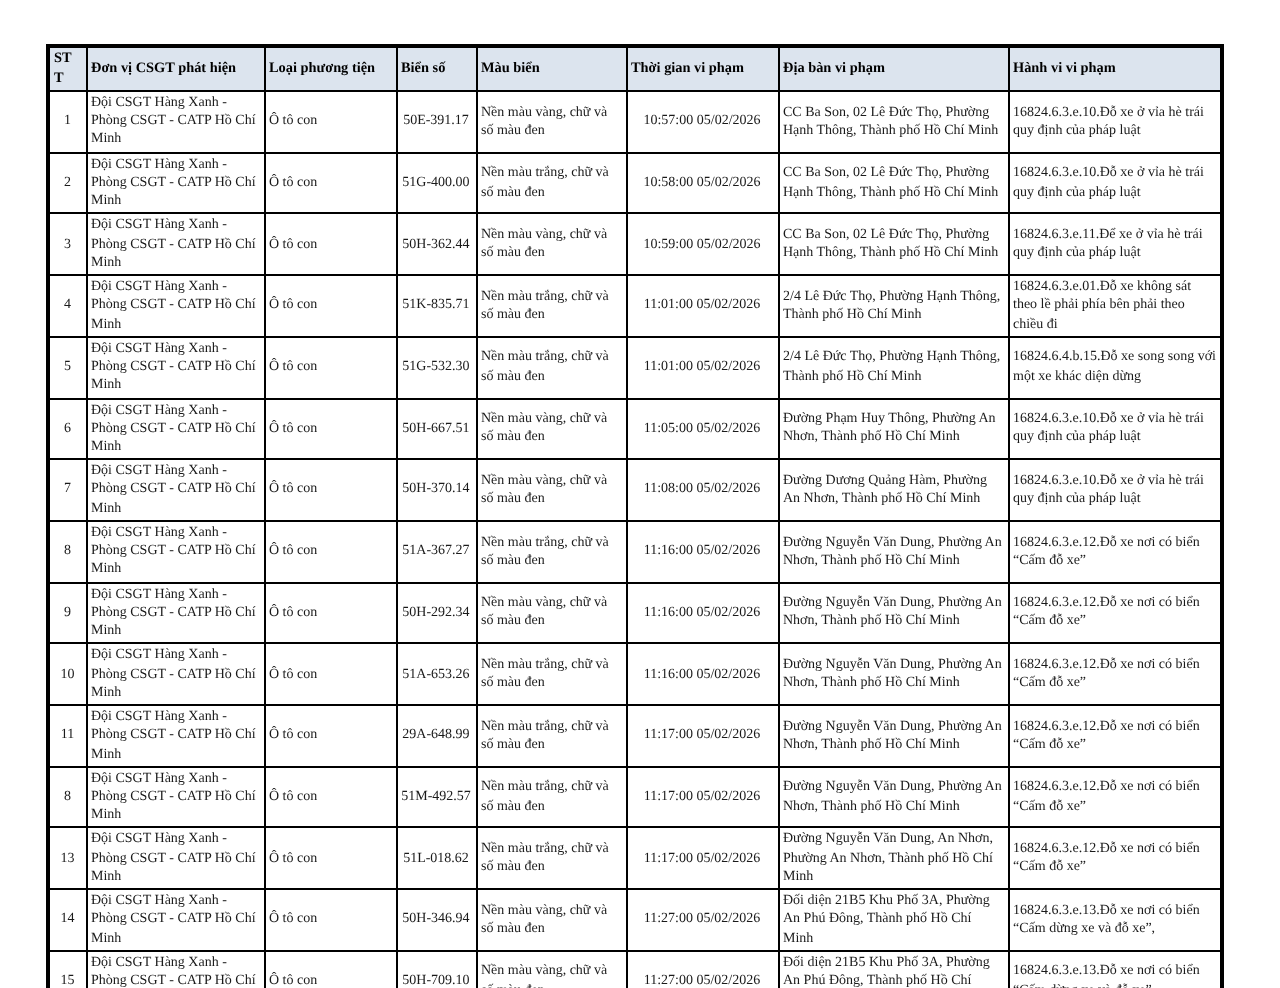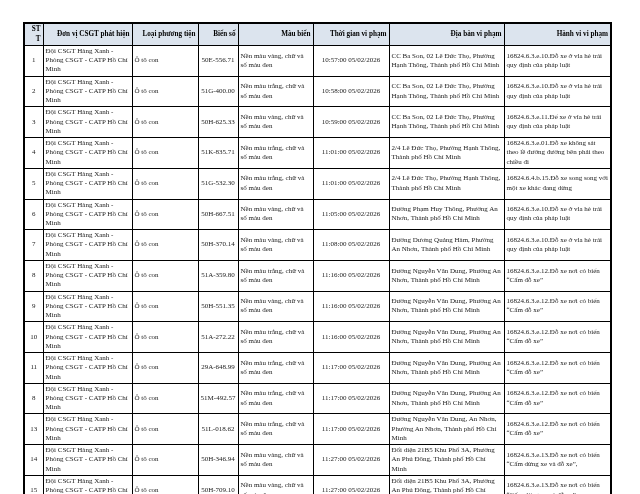--- a/index.html
+++ b/index.html
@@ -29,21 +29,21 @@
     color: #1a1a1a;
     vertical-align: middle;
     padding: 1px 2px;
     overflow: hidden;
     word-wrap: break-word;
   }
   table.violations thead th {
     background: #dce4ee;
     font-weight: bold;
     color: #000000;
-    text-align: right;
+    text-align: left;
     height: 19px;
     font-size: 7.2px;
   }
   table.violations tbody tr { height: 28px; }
   td.c-center { text-align: center; }
   td.c-left   { text-align: left; }
 </style>
 </head>
 <body>
 
@@ -69,65 +69,65 @@
         <th>Thời gian vi phạm</th>
         <th>Địa bàn vi phạm</th>
         <th>Hành vi vi phạm</th>
       </tr>
     </thead>
     <tbody id="violations-body">
         <tr>
           <td class="c-center">1</td>
           <td class="c-left">Đội CSGT Hàng Xanh - Phòng CSGT - CATP Hồ Chí Minh</td>
           <td class="c-left">Ô tô con</td>
-          <td class="c-center">50E-556.71</td>
+          <td class="c-center">50E-391.17</td>
           <td class="c-left">Nền màu vàng, chữ và số màu đen</td>
           <td class="c-center">10:57:00 05/02/2026</td>
           <td class="c-left">CC Ba Son, 02 Lê Đức Thọ, Phường Hạnh Thông, Thành phố Hồ Chí Minh</td>
           <td class="c-left">16824.6.3.e.10.Đỗ xe ở vỉa hè trái quy định của pháp luật</td>
         </tr>
         <tr>
           <td class="c-center">2</td>
           <td class="c-left">Đội CSGT Hàng Xanh - Phòng CSGT - CATP Hồ Chí Minh</td>
           <td class="c-left">Ô tô con</td>
           <td class="c-center">51G-400.00</td>
           <td class="c-left">Nền màu trắng, chữ và số màu đen</td>
           <td class="c-center">10:58:00 05/02/2026</td>
           <td class="c-left">CC Ba Son, 02 Lê Đức Thọ, Phường Hạnh Thông, Thành phố Hồ Chí Minh</td>
           <td class="c-left">16824.6.3.e.10.Đỗ xe ở vỉa hè trái quy định của pháp luật</td>
         </tr>
         <tr>
           <td class="c-center">3</td>
           <td class="c-left">Đội CSGT Hàng Xanh - Phòng CSGT - CATP Hồ Chí Minh</td>
           <td class="c-left">Ô tô con</td>
-          <td class="c-center">50H-625.33</td>
+          <td class="c-center">50H-362.44</td>
           <td class="c-left">Nền màu vàng, chữ và số màu đen</td>
           <td class="c-center">10:59:00 05/02/2026</td>
           <td class="c-left">CC Ba Son, 02 Lê Đức Thọ, Phường Hạnh Thông, Thành phố Hồ Chí Minh</td>
           <td class="c-left">16824.6.3.e.11.Để xe ở vỉa hè trái quy định của pháp luật</td>
         </tr>
         <tr>
           <td class="c-center">4</td>
           <td class="c-left">Đội CSGT Hàng Xanh - Phòng CSGT - CATP Hồ Chí Minh</td>
           <td class="c-left">Ô tô con</td>
           <td class="c-center">51K-835.71</td>
           <td class="c-left">Nền màu trắng, chữ và số màu đen</td>
           <td class="c-center">11:01:00 05/02/2026</td>
           <td class="c-left">2/4 Lê Đức Thọ, Phường Hạnh Thông, Thành phố Hồ Chí Minh</td>
-          <td class="c-left">16824.6.3.e.01.Đỗ xe không sát theo lề đường đường bên phải theo chiều đi</td>
+          <td class="c-left">16824.6.3.e.01.Đỗ xe không sát theo lề phải phía bên phải theo chiều đi</td>
         </tr>
         <tr>
           <td class="c-center">5</td>
           <td class="c-left">Đội CSGT Hàng Xanh - Phòng CSGT - CATP Hồ Chí Minh</td>
           <td class="c-left">Ô tô con</td>
           <td class="c-center">51G-532.30</td>
           <td class="c-left">Nền màu trắng, chữ và số màu đen</td>
           <td class="c-center">11:01:00 05/02/2026</td>
           <td class="c-left">2/4 Lê Đức Thọ, Phường Hạnh Thông, Thành phố Hồ Chí Minh</td>
-          <td class="c-left">16824.6.4.b.15.Đỗ xe song song với một xe khác đang dừng</td>
+          <td class="c-left">16824.6.4.b.15.Đỗ xe song song với một xe khác diện dừng</td>
         </tr>
         <tr>
           <td class="c-center">6</td>
           <td class="c-left">Đội CSGT Hàng Xanh - Phòng CSGT - CATP Hồ Chí Minh</td>
           <td class="c-left">Ô tô con</td>
           <td class="c-center">50H-667.51</td>
           <td class="c-left">Nền màu vàng, chữ và số màu đen</td>
           <td class="c-center">11:05:00 05/02/2026</td>
           <td class="c-left">Đường Phạm Huy Thông, Phường An Nhơn, Thành phố Hồ Chí Minh</td>
           <td class="c-left">16824.6.3.e.10.Đỗ xe ở vỉa hè trái quy định của pháp luật</td>
@@ -139,41 +139,41 @@
           <td class="c-center">50H-370.14</td>
           <td class="c-left">Nền màu vàng, chữ và số màu đen</td>
           <td class="c-center">11:08:00 05/02/2026</td>
           <td class="c-left">Đường Dương Quảng Hàm, Phường An Nhơn, Thành phố Hồ Chí Minh</td>
           <td class="c-left">16824.6.3.e.10.Đỗ xe ở vỉa hè trái quy định của pháp luật</td>
         </tr>
         <tr>
           <td class="c-center">8</td>
           <td class="c-left">Đội CSGT Hàng Xanh - Phòng CSGT - CATP Hồ Chí Minh</td>
           <td class="c-left">Ô tô con</td>
-          <td class="c-center">51A-359.80</td>
+          <td class="c-center">51A-367.27</td>
           <td class="c-left">Nền màu trắng, chữ và số màu đen</td>
           <td class="c-center">11:16:00 05/02/2026</td>
           <td class="c-left">Đường Nguyễn Văn Dung, Phường An Nhơn, Thành phố Hồ Chí Minh</td>
           <td class="c-left">16824.6.3.e.12.Đỗ xe nơi có biển “Cấm đỗ xe”</td>
         </tr>
         <tr>
           <td class="c-center">9</td>
           <td class="c-left">Đội CSGT Hàng Xanh - Phòng CSGT - CATP Hồ Chí Minh</td>
           <td class="c-left">Ô tô con</td>
-          <td class="c-center">50H-551.35</td>
+          <td class="c-center">50H-292.34</td>
           <td class="c-left">Nền màu vàng, chữ và số màu đen</td>
           <td class="c-center">11:16:00 05/02/2026</td>
           <td class="c-left">Đường Nguyễn Văn Dung, Phường An Nhơn, Thành phố Hồ Chí Minh</td>
           <td class="c-left">16824.6.3.e.12.Đỗ xe nơi có biển “Cấm đỗ xe”</td>
         </tr>
         <tr>
           <td class="c-center">10</td>
           <td class="c-left">Đội CSGT Hàng Xanh - Phòng CSGT - CATP Hồ Chí Minh</td>
           <td class="c-left">Ô tô con</td>
-          <td class="c-center">51A-272.22</td>
+          <td class="c-center">51A-653.26</td>
           <td class="c-left">Nền màu trắng, chữ và số màu đen</td>
           <td class="c-center">11:16:00 05/02/2026</td>
           <td class="c-left">Đường Nguyễn Văn Dung, Phường An Nhơn, Thành phố Hồ Chí Minh</td>
           <td class="c-left">16824.6.3.e.12.Đỗ xe nơi có biển “Cấm đỗ xe”</td>
         </tr>
         <tr>
           <td class="c-center">11</td>
           <td class="c-left">Đội CSGT Hàng Xanh - Phòng CSGT - CATP Hồ Chí Minh</td>
           <td class="c-left">Ô tô con</td>
           <td class="c-center">29A-648.99</td>

